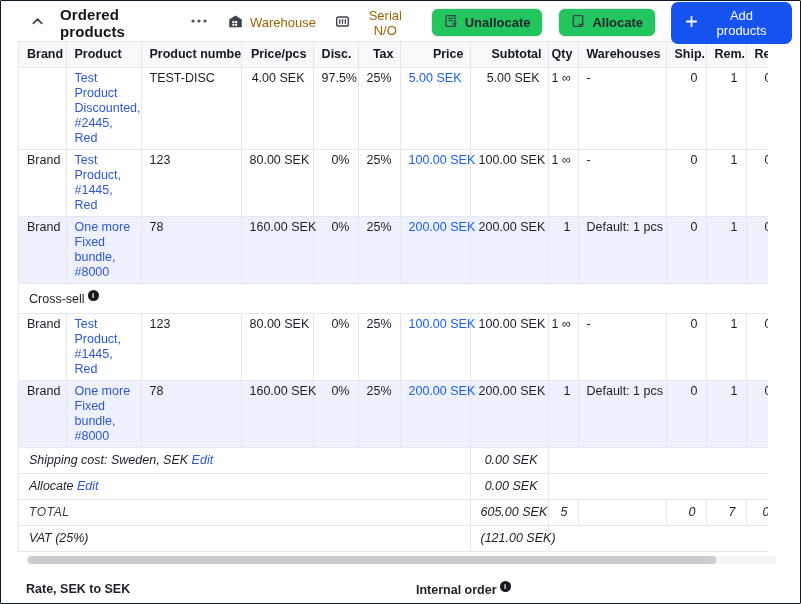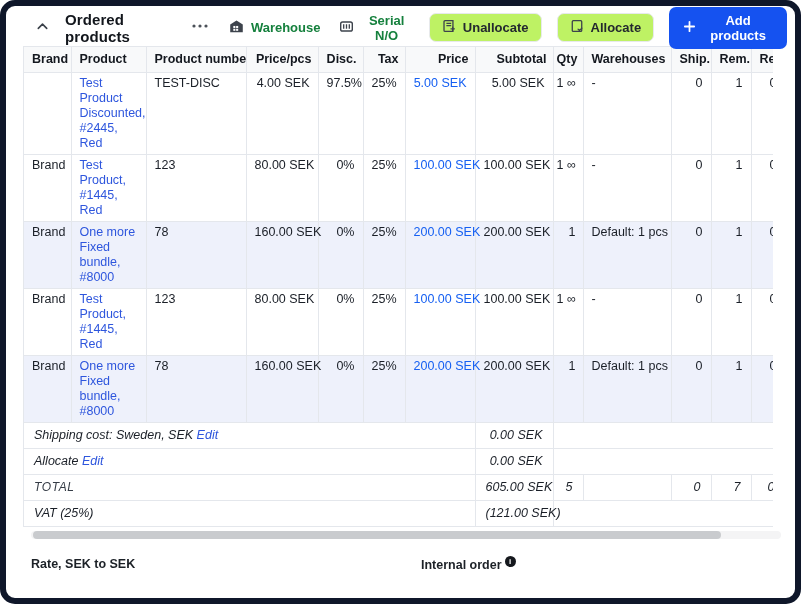--- a/index.html
+++ b/index.html
@@ -1,30 +1,30 @@
 <!DOCTYPE html>
 <html><head>
 <meta charset="utf-8">
 <style>
   * { box-sizing: border-box; margin: 0; padding: 0; }
   html,body { width: 801px; height: 604px; background: #fff; font-family: "Liberation Sans", sans-serif; overflow: hidden; }
-  .card { position: absolute; inset: 0; background: #fff; border: 6px solid #0f172a; border-radius: 15px; overflow: hidden; }
+  .card { position: absolute; inset: 0; background: #fff; border: 1px solid #0f172a; border-radius: 1px; overflow: hidden; }
 
   
   .card-header { display: flex; align-items: center; padding: 9px 8px 6px 27px; height: 40px; }
   .collapse-btn { background: none; border: none; cursor: pointer; display: flex; align-items: center; padding: 2px; }
   .title { font-size: 15px; font-weight: 700; color: #12161c; margin-left: 13px; letter-spacing: .1px; }
   .header-actions { margin-left: auto; display: flex; align-items: center; gap: 15px; }
   .icon-btn { background: none; border: none; cursor: pointer; display: flex; align-items: center; padding: 3px; }
   .text-btn { background: none; border: none; cursor: pointer; display: inline-flex; align-items: center; gap: 7px;
-              font-family: inherit; font-size: 13px; font-weight: 700; color: #15803d; padding: 4px 2px; }
-  .gray-btn { background: #bef264; border: 1px solid #e7e9ec; border-radius: 7px; cursor: pointer; display: inline-flex;
+              font-family: inherit; font-size: 13px; font-weight: 400; color: #a16207; padding: 4px 2px; }
+  .gray-btn { background: #22c55e; border: 1px solid #e7e9ec; border-radius: 7px; cursor: pointer; display: inline-flex;
               align-items: center; gap: 7px; font-family: inherit; font-size: 13px; font-weight: 600; color: #23282f; padding: 5px 12px; }
   .primary-btn { background: #1552f0; border: none; border-radius: 7px; cursor: pointer; display: inline-flex;
-              align-items: center; gap: 7px; font-family: inherit; font-size: 13px; font-weight: 700; color: #fff; padding: 6px 14px; }
+              align-items: center; gap: 7px; font-family: inherit; font-size: 13px; font-weight: 400; color: #fff; padding: 6px 14px; }
 
   
   .table-viewport { margin: 0 0 0 17px; width: 750px; overflow: hidden;
                     border-top: 1px solid #e4e7ec; border-left: 1px solid #e4e7ec; }
   table { border-collapse: collapse; table-layout: fixed; width: 761px; font-size: 12.5px; color: #1a1f27; }
   th, td { border-right: 1px solid #e4e7ec; border-bottom: 1px solid #e4e7ec; vertical-align: top;
            text-align: left; padding: 5px 8px; line-height: 15px; }
   thead th { background: #f8f9fa; font-weight: 600; color: #14181f; white-space: nowrap; overflow: hidden; padding: 5px 6px 5px 8px; }
   tbody td { padding: 3px 8px; }
   .num { text-align: right; white-space: nowrap; }
@@ -207,20 +207,23 @@
             <td class="num cell-tax">25%</td>
             <td class="num cell-price"><span class="price-link">200.00 SEK</span></td>
             <td class="num cell-subtotal">200.00 SEK</td>
             <td class="num cell-qty">1</td>
             <td class="cell-warehouses">Default: 1 pcs</td>
             <td class="num cell-ship">0</td>
             <td class="num cell-rem">1</td>
             <td class="num cell-ret">0</td>
           </tr>
           <tr>
+            <td class="cross-cell" colspan="13"><span>Cross-sell</span><span class="info">i</span></td>
+          </tr>
+          <tr>
             <td class="cell-brand">Brand</td>
             <td class="cell-product"><span class="link">Test Product, #1445, Red</span></td>
             <td class="cell-number">123</td>
             <td class="num cell-price-pcs">80.00 SEK</td>
             <td class="num cell-disc">0%</td>
             <td class="num cell-tax">25%</td>
             <td class="num cell-price"><span class="price-link">100.00 SEK</span></td>
             <td class="num cell-subtotal">100.00 SEK</td>
             <td class="num cell-qty">1 ∞</td>
             <td class="cell-warehouses">-</td>

